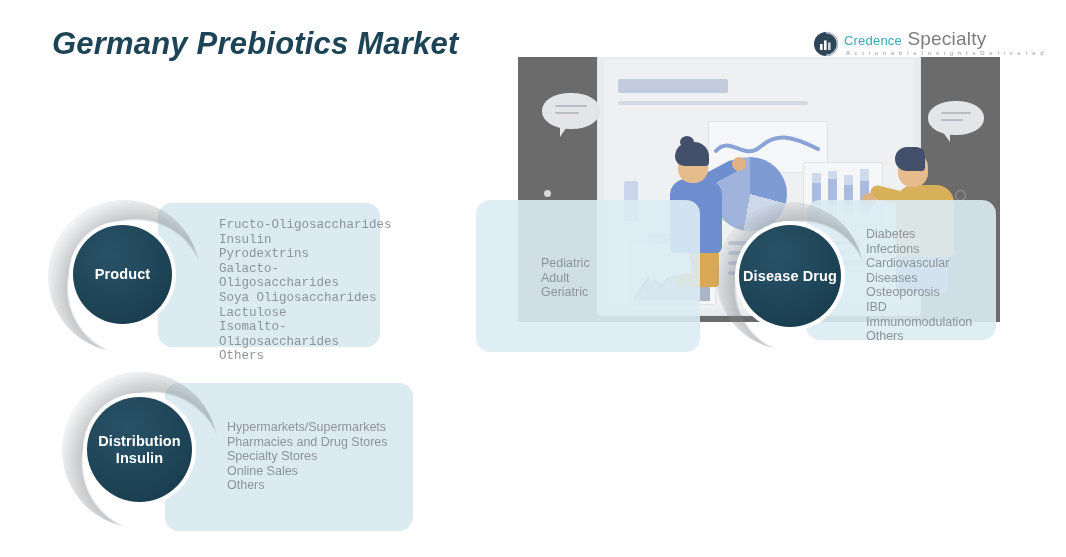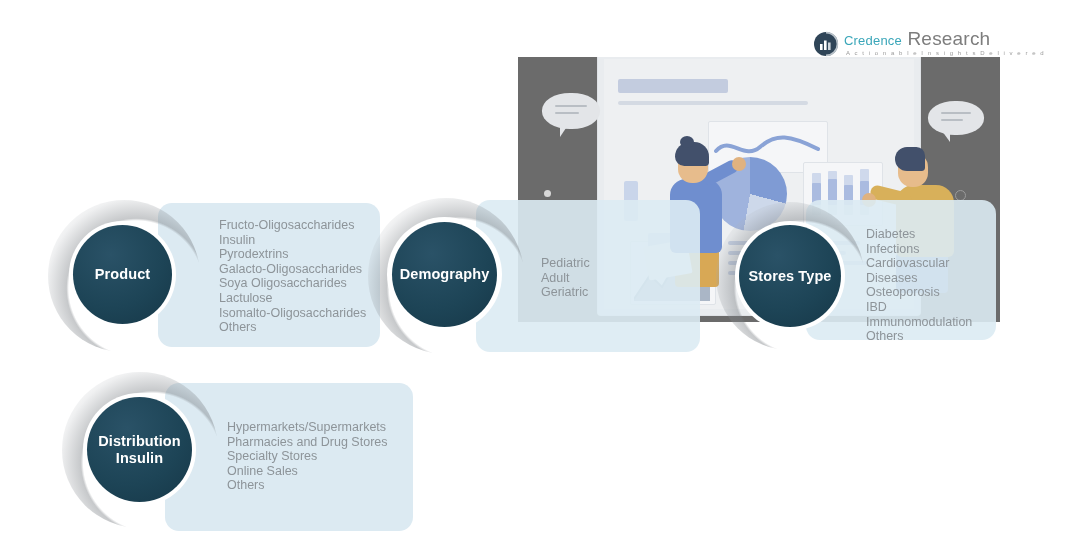--- a/index.html
+++ b/index.html
@@ -115,31 +115,32 @@
   .node .disc-label{
     color:#ffffff;font-weight:bold;font-size:14.5px;line-height:17px;
     white-space:pre-line;letter-spacing:.1px;
   }
 </style>
 </head>
 <body>
 
 <div class="stage">
 
+  <div class="title">Germany Prebiotics Market</div>
 
   <div class="logo">
     <svg class="logo-mark" viewBox="0 0 26 26">
       <circle cx="13" cy="13" r="12" fill="#2f4558"></circle>
       <path d="M13 1.6 A11.4 11.4 0 0 1 13 24.4" fill="none" stroke="#b9c2c9" stroke-width="1.6"></path>
       <rect x="7" y="13" width="2.6" height="6" fill="#ffffff"></rect>
       <rect x="11" y="9.5" width="2.6" height="9.5" fill="#ffffff"></rect>
       <rect x="15" y="11.5" width="2.6" height="7.5" fill="#cfd6dc"></rect>
     </svg>
     <div class="logo-text">
-      <span class="logo-word1">Credence</span><span class="logo-word2"> Research</span>
+      <span class="logo-word1">Credence</span><span class="logo-word2"> Specialty</span>
     </div>
     <div class="logo-tag">A c t i o n a b l e   I n s i g h t s   D e l i v e r e d</div>
   </div>
 
   <div class="hero">
     <div class="wall-left"></div>
     <div class="board">
       <div class="board-inner"></div>
     </div>
 
@@ -203,62 +204,55 @@
       <div class="bl" style="left:13px;top:11px;width:30px;"></div>
       <div class="bl" style="left:13px;top:18px;width:22px;"></div>
     </div>
     <div class="bubble-tail" style="left:424px;top:74px;border-width:11px 0 0 8px;border-color:#e3e5e8 transparent transparent transparent;"></div>
 
     <div class="dot" style="left:26px;top:133px;width:7px;height:7px;background:#d8d8d8;"></div>
     <div class="ring" style="left:437px;top:133px;width:9px;height:9px;"></div>
   </div>
 
   <div class="card" style="left:158px;top:203px;width:222px;height:144px;"></div>
-  <div class="card-list" style="left:219px;top:218px;width:175px;">Fructo-Oligosaccharides
+  <div class="card-list" style="left:219px;top:218px;width:175px;font-family:Liberation Mono, monospace;">Fructo-Oligosaccharides
 Insulin
 Pyrodextrins
 Galacto-Oligosaccharides
 Soya Oligosaccharides
 Lactulose
 Isomalto-Oligosaccharides
 Others</div>
   <div class="node" style="left:48px;top:200px;width:152px;height:152px;">
     <div class="shadow-ring" style="width:152px;height:152px;"></div>
     <div class="white-ring" style="left:21px;top:21px;width:107px;height:107px;"></div>
     <div class="disc" style="left:25px;top:25px;width:99px;height:99px;">
       <span class="disc-label">Product</span>
     </div>
   </div>
 
   <div class="card translucent" style="left:476px;top:200px;width:224px;height:152px;"></div>
   <div class="card-list" style="left:541px;top:256px;width:150px;">Pediatric
 Adult
 Geriatric</div>
-  <div class="node" style="left:368px;top:198px;width:156px;height:156px;">
-    <div class="shadow-ring" style="width:156px;height:156px;"></div>
-    <div class="white-ring" style="left:19px;top:19px;width:115px;height:115px;"></div>
-    <div class="disc" style="left:24px;top:24px;width:105px;height:105px;">
-      <span class="disc-label">Demography</span>
-    </div>
-  </div>
 
   <div class="card translucent" style="left:806px;top:200px;width:190px;height:140px;"></div>
   <div class="card-list" style="left:866px;top:216px;width:142px;margin-top:11px;">Diabetes
 Infections
 Cardiovascular
 Diseases
 Osteoporosis
 IBD
 Immunomodulation
 Others</div>
   <div class="node" style="left:716px;top:202px;width:148px;height:148px;">
     <div class="shadow-ring" style="width:148px;height:148px;"></div>
     <div class="white-ring" style="left:19px;top:19px;width:110px;height:110px;"></div>
     <div class="disc" style="left:23px;top:23px;width:102px;height:102px;">
-      <span class="disc-label">Stores Type</span>
+      <span class="disc-label">Disease Drug</span>
     </div>
   </div>
 
   <div class="card" style="left:165px;top:383px;width:248px;height:148px;"></div>
   <div class="card-list" style="left:227px;top:420px;width:190px;">Hypermarkets/Supermarkets
 Pharmacies and Drug Stores
 Specialty Stores
 Online Sales
 Others</div>
   <div class="node" style="left:62px;top:372px;width:156px;height:156px;">

